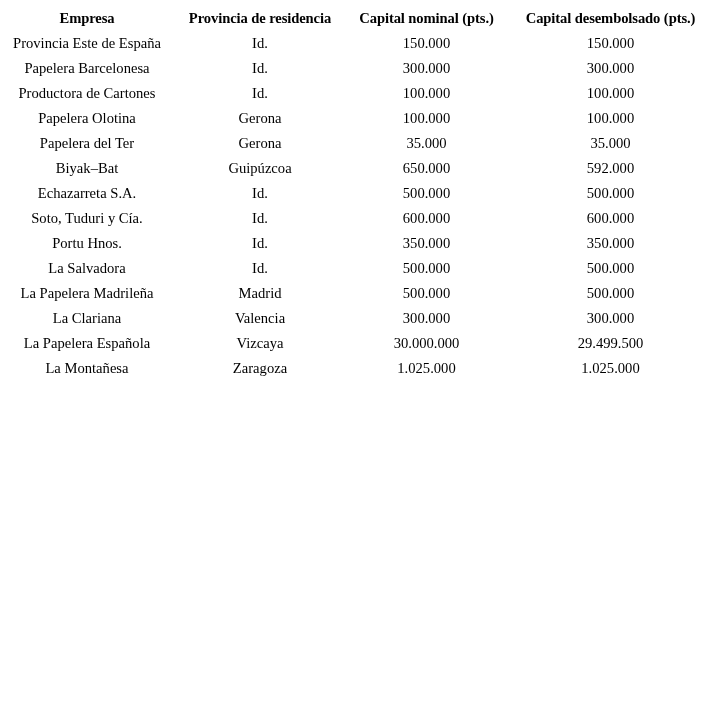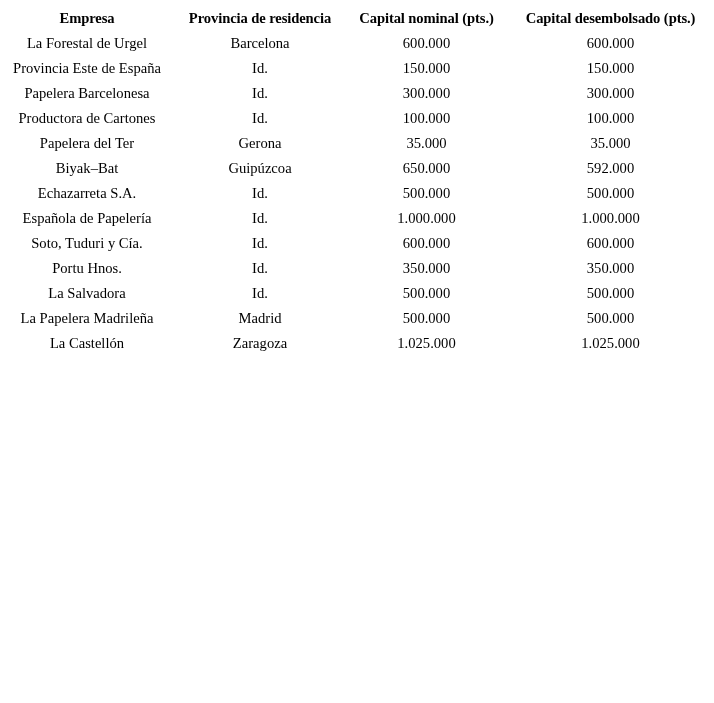--- a/index.html
+++ b/index.html
@@ -79,66 +79,60 @@
     <thead>
       <tr>
         <th class="cell-empresa">Empresa</th>
         <th class="cell-provincia">Provincia de residencia</th>
         <th class="cell-nominal">Capital nominal (pts.)</th>
         <th class="cell-desembolsado">Capital desembolsado (pts.)</th>
       </tr>
     </thead>
     <tbody id="table-body">
         <tr class="data-row">
-          <td class="cell-empresa">La Forestal de Urgel</td>
-          <td class="cell-provincia">Barcelona</td>
-          <td class="cell-nominal">600.000</td>
-          <td class="cell-desembolsado">600.000</td>
-        </tr>
-        <tr class="data-row">
           <td class="cell-empresa">Provincia Este de España</td>
           <td class="cell-provincia">Id.</td>
           <td class="cell-nominal">150.000</td>
           <td class="cell-desembolsado">150.000</td>
         </tr>
         <tr class="data-row">
           <td class="cell-empresa">Papelera Barcelonesa</td>
           <td class="cell-provincia">Id.</td>
           <td class="cell-nominal">300.000</td>
           <td class="cell-desembolsado">300.000</td>
         </tr>
         <tr class="data-row">
           <td class="cell-empresa">Productora de Cartones</td>
           <td class="cell-provincia">Id.</td>
+          <td class="cell-nominal">100.000</td>
+          <td class="cell-desembolsado">100.000</td>
+        </tr>
+        <tr class="data-row">
+          <td class="cell-empresa">Papelera Olotina</td>
+          <td class="cell-provincia">Gerona</td>
           <td class="cell-nominal">100.000</td>
           <td class="cell-desembolsado">100.000</td>
         </tr>
         <tr class="data-row">
           <td class="cell-empresa">Papelera del Ter</td>
           <td class="cell-provincia">Gerona</td>
           <td class="cell-nominal">35.000</td>
           <td class="cell-desembolsado">35.000</td>
         </tr>
         <tr class="data-row">
           <td class="cell-empresa">Biyak–Bat</td>
           <td class="cell-provincia">Guipúzcoa</td>
           <td class="cell-nominal">650.000</td>
           <td class="cell-desembolsado">592.000</td>
         </tr>
         <tr class="data-row">
           <td class="cell-empresa">Echazarreta S.A.</td>
           <td class="cell-provincia">Id.</td>
           <td class="cell-nominal">500.000</td>
           <td class="cell-desembolsado">500.000</td>
-        </tr>
-        <tr class="data-row">
-          <td class="cell-empresa">Española de Papelería</td>
-          <td class="cell-provincia">Id.</td>
-          <td class="cell-nominal">1.000.000</td>
-          <td class="cell-desembolsado">1.000.000</td>
         </tr>
         <tr class="data-row">
           <td class="cell-empresa">Soto, Tuduri y Cía.</td>
           <td class="cell-provincia">Id.</td>
           <td class="cell-nominal">600.000</td>
           <td class="cell-desembolsado">600.000</td>
         </tr>
         <tr class="data-row">
           <td class="cell-empresa">Portu Hnos.</td>
           <td class="cell-provincia">Id.</td>
@@ -151,21 +145,33 @@
           <td class="cell-nominal">500.000</td>
           <td class="cell-desembolsado">500.000</td>
         </tr>
         <tr class="data-row">
           <td class="cell-empresa">La Papelera Madrileña</td>
           <td class="cell-provincia">Madrid</td>
           <td class="cell-nominal">500.000</td>
           <td class="cell-desembolsado">500.000</td>
         </tr>
         <tr class="data-row">
-          <td class="cell-empresa">La Castellón</td>
+          <td class="cell-empresa">La Clariana</td>
+          <td class="cell-provincia">Valencia</td>
+          <td class="cell-nominal">300.000</td>
+          <td class="cell-desembolsado">300.000</td>
+        </tr>
+        <tr class="data-row">
+          <td class="cell-empresa">La Papelera Española</td>
+          <td class="cell-provincia">Vizcaya</td>
+          <td class="cell-nominal">30.000.000</td>
+          <td class="cell-desembolsado">29.499.500</td>
+        </tr>
+        <tr class="data-row">
+          <td class="cell-empresa">La Montañesa</td>
           <td class="cell-provincia">Zaragoza</td>
           <td class="cell-nominal">1.025.000</td>
           <td class="cell-desembolsado">1.025.000</td>
         </tr>
       </tbody>
   </table>
   <div class="filler"></div>
 </div>
 
 </body></html>

